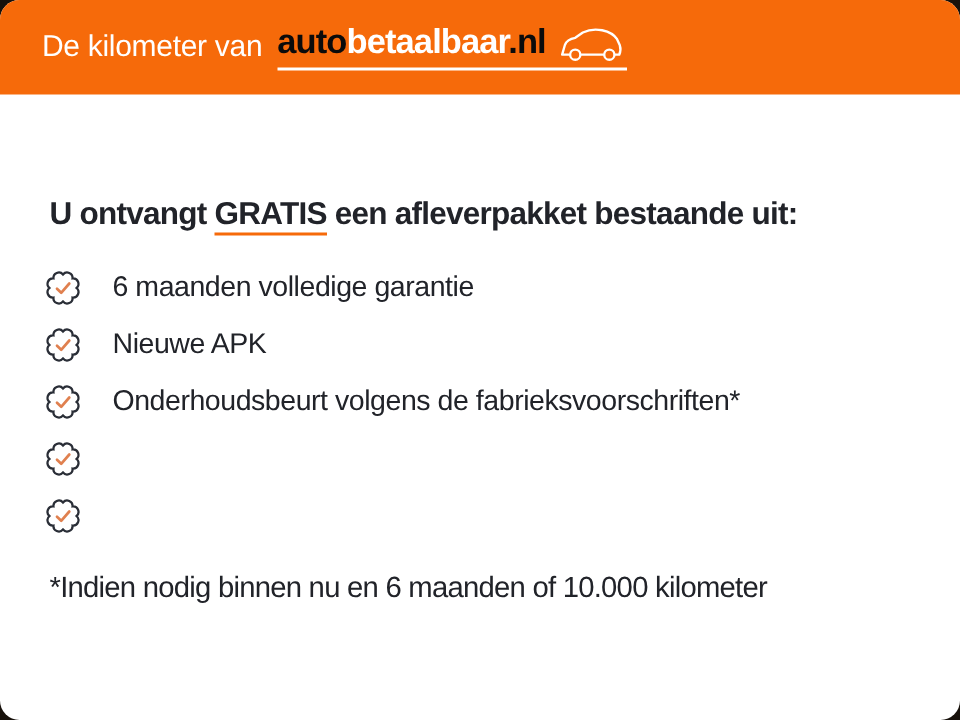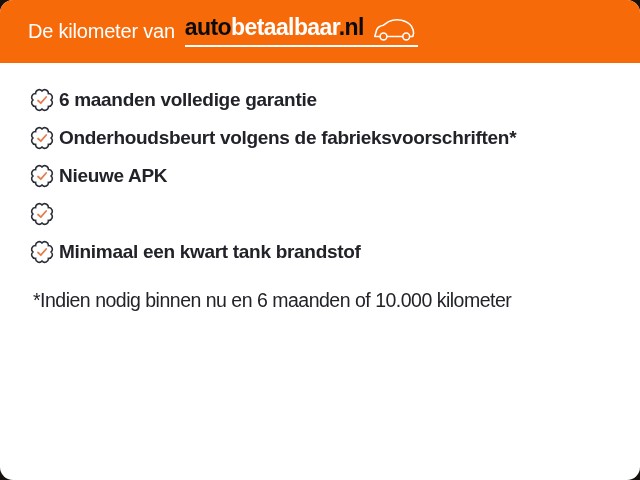--- a/index.html
+++ b/index.html
@@ -89,23 +89,23 @@
     height:24px;
     margin-bottom:14px;
   }
   .badge{
     width:24px;height:24px;
     flex:0 0 24px;
     display:inline-flex;
   }
   .badge svg{width:24px;height:24px;display:block;}
   .item-text{
-    margin-left:5px;
+    margin-left:21px;
     font-size:19px;
-    font-weight:700;
+    font-weight:400;
     letter-spacing:-0.3px;
     color:var(--text-dark);
     white-space:nowrap;
   }
   .footnote{
     margin-top:25px;
     font-size:19.5px;
     font-weight:400;
     letter-spacing:-0.5px;
     color:var(--text-dark);
@@ -124,64 +124,64 @@
       <svg class="car-icon" viewBox="0 0 50 30" fill="none" xmlns="http://www.w3.org/2000/svg">
         <path d="M3 22 L5 15 Q6.5 10.8 12.5 9.8 L18 5.9 Q24.5 2.8 32 4.3 Q39.8 6 42.8 10.8 L44.8 15.2 Q45.9 18.6 44.4 22 L41.3 22 M33 22 L16.8 22 M8.2 22 L3 22" stroke="#FFFFFF" stroke-width="1.7" stroke-linecap="round" stroke-linejoin="round"></path>
         <circle cx="12.5" cy="22" r="3.7" stroke="#FFFFFF" stroke-width="1.7"></circle>
         <circle cx="37.2" cy="22" r="3.7" stroke="#FFFFFF" stroke-width="1.7"></circle>
       </svg>
     </span>
   </div>
 
   <div class="content">
 
+    <div class="heading"><span>U ontvangt </span><span class="highlight">GRATIS</span><span> een afleverpakket bestaande uit:</span></div>
 
     <ul class="checklist">
       <li class="check-item">
         <span class="badge">
           <svg viewBox="0 0 24 24" fill="none" xmlns="http://www.w3.org/2000/svg">
             <path d="M21 12 A3.6 3.6 0 0 1 18.36 18.36 A3.6 3.6 0 0 1 12 21 A3.6 3.6 0 0 1 5.64 18.36 A3.6 3.6 0 0 1 3 12 A3.6 3.6 0 0 1 5.64 5.64 A3.6 3.6 0 0 1 12 3 A3.6 3.6 0 0 1 18.36 5.64 A3.6 3.6 0 0 1 21 12 Z" stroke="#2A2E37" stroke-width="1.5"></path>
             <path d="M8 12.5 L10.8 15.2 L16.2 9" stroke="#E0804F" stroke-width="1.8" stroke-linecap="round" stroke-linejoin="round"></path>
           </svg>
         </span>
         <span class="item-text">6 maanden volledige garantie</span>
       </li>
       <li class="check-item">
         <span class="badge">
           <svg viewBox="0 0 24 24" fill="none" xmlns="http://www.w3.org/2000/svg">
             <path d="M21 12 A3.6 3.6 0 0 1 18.36 18.36 A3.6 3.6 0 0 1 12 21 A3.6 3.6 0 0 1 5.64 18.36 A3.6 3.6 0 0 1 3 12 A3.6 3.6 0 0 1 5.64 5.64 A3.6 3.6 0 0 1 12 3 A3.6 3.6 0 0 1 18.36 5.64 A3.6 3.6 0 0 1 21 12 Z" stroke="#2A2E37" stroke-width="1.5"></path>
             <path d="M8 12.5 L10.8 15.2 L16.2 9" stroke="#E0804F" stroke-width="1.8" stroke-linecap="round" stroke-linejoin="round"></path>
           </svg>
         </span>
-        <span class="item-text">Onderhoudsbeurt volgens de fabrieksvoorschriften*</span>
+        <span class="item-text">Nieuwe APK</span>
       </li>
       <li class="check-item">
         <span class="badge">
           <svg viewBox="0 0 24 24" fill="none" xmlns="http://www.w3.org/2000/svg">
             <path d="M21 12 A3.6 3.6 0 0 1 18.36 18.36 A3.6 3.6 0 0 1 12 21 A3.6 3.6 0 0 1 5.64 18.36 A3.6 3.6 0 0 1 3 12 A3.6 3.6 0 0 1 5.64 5.64 A3.6 3.6 0 0 1 12 3 A3.6 3.6 0 0 1 18.36 5.64 A3.6 3.6 0 0 1 21 12 Z" stroke="#2A2E37" stroke-width="1.5"></path>
             <path d="M8 12.5 L10.8 15.2 L16.2 9" stroke="#E0804F" stroke-width="1.8" stroke-linecap="round" stroke-linejoin="round"></path>
           </svg>
         </span>
-        <span class="item-text">Nieuwe APK</span>
+        <span class="item-text">Onderhoudsbeurt volgens de fabrieksvoorschriften*</span>
       </li>
       <li class="check-item">
         <span class="badge">
           <svg viewBox="0 0 24 24" fill="none" xmlns="http://www.w3.org/2000/svg">
             <path d="M21 12 A3.6 3.6 0 0 1 18.36 18.36 A3.6 3.6 0 0 1 12 21 A3.6 3.6 0 0 1 5.64 18.36 A3.6 3.6 0 0 1 3 12 A3.6 3.6 0 0 1 5.64 5.64 A3.6 3.6 0 0 1 12 3 A3.6 3.6 0 0 1 18.36 5.64 A3.6 3.6 0 0 1 21 12 Z" stroke="#2A2E37" stroke-width="1.5"></path>
             <path d="M8 12.5 L10.8 15.2 L16.2 9" stroke="#E0804F" stroke-width="1.8" stroke-linecap="round" stroke-linejoin="round"></path>
           </svg>
         </span>
       </li>
       <li class="check-item">
         <span class="badge">
           <svg viewBox="0 0 24 24" fill="none" xmlns="http://www.w3.org/2000/svg">
             <path d="M21 12 A3.6 3.6 0 0 1 18.36 18.36 A3.6 3.6 0 0 1 12 21 A3.6 3.6 0 0 1 5.64 18.36 A3.6 3.6 0 0 1 3 12 A3.6 3.6 0 0 1 5.64 5.64 A3.6 3.6 0 0 1 12 3 A3.6 3.6 0 0 1 18.36 5.64 A3.6 3.6 0 0 1 21 12 Z" stroke="#2A2E37" stroke-width="1.5"></path>
             <path d="M8 12.5 L10.8 15.2 L16.2 9" stroke="#E0804F" stroke-width="1.8" stroke-linecap="round" stroke-linejoin="round"></path>
           </svg>
         </span>
-        <span class="item-text">Minimaal een kwart tank brandstof</span>
       </li>
     </ul>
 
     <div class="footnote">*Indien nodig binnen nu en 6 maanden of 10.000 kilometer</div>
 
   </div>
 </div>
 
 </body></html>

